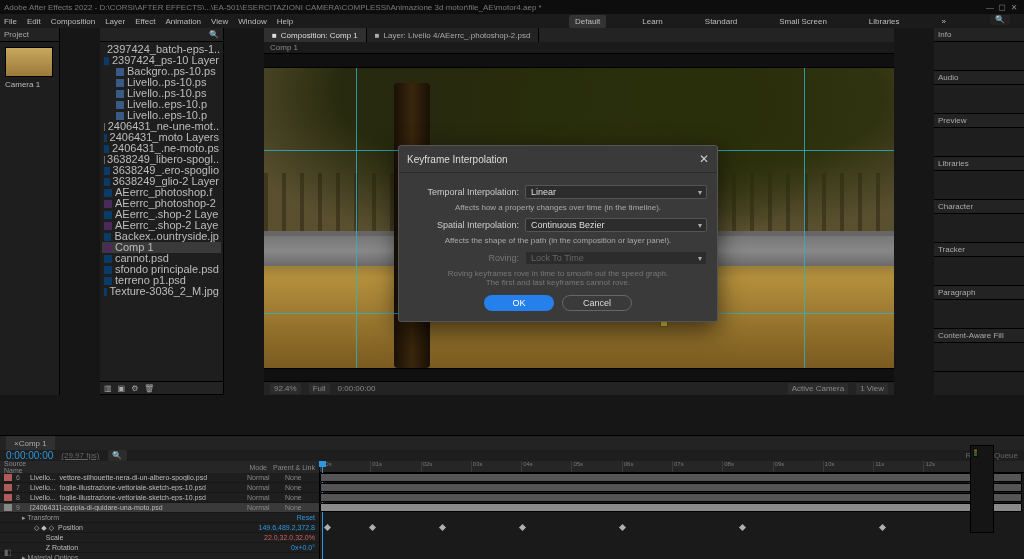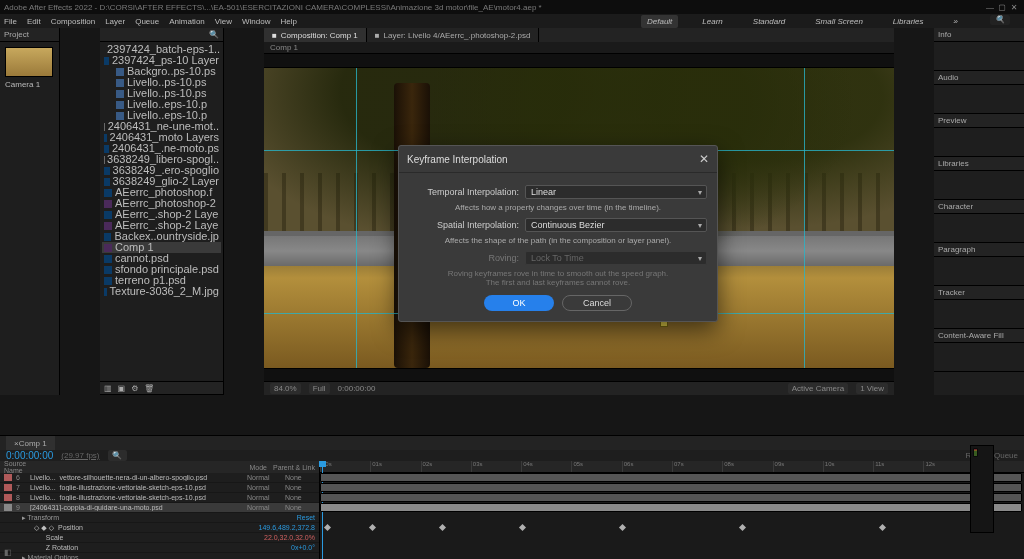--- a/index.html
+++ b/index.html
@@ -24,21 +24,21 @@
   html,body{margin:0;padding:0;width:1024px;height:559px;background:var(--bg0);color:var(--text);font-size:9px;overflow:hidden;}
 
   
   .titlebar{height:14px;background:#0d0d0d;display:flex;align-items:center;padding:0 4px;font-size:8px;color:#7a7a7a;}
   .titlebar .spacer{flex:1;}
   .titlebar .winbtn{width:12px;text-align:center;color:#888;}
 
   
   .menubar{height:14px;background:var(--bg1);display:flex;align-items:center;padding:0 4px;font-size:8px;}
   .menubar span{margin-right:10px;color:#bdbdbd;}
-  .menubar .ws{margin-left:auto;display:flex;gap:8px;color:#8a8a8a;font-style:italic;}
+  .menubar .ws{margin-left:auto;display:flex;gap:20px;color:#8a8a8a;}
   .menubar .ws .wsbtn{padding:2px 6px;border-radius:2px;}
   .menubar .ws .wsbtn.active{background:#333;}
   .menubar .search{width:20px;height:10px;background:#222;margin-left:8px;border-radius:2px;display:flex;align-items:center;justify-content:center;color:#666;font-size:8px;}
 
   
   .app{display:grid;grid-template-columns:60px 124px 1fr 90px;grid-template-rows:1fr 110px;height:calc(100% - 42px);gap:40px;}
 
   .col{background:var(--panel);border-right:1px solid #000;display:flex;flex-direction:column;}
   .panel-head{height:14px;background:var(--bg2);display:flex;align-items:center;padding:0 4px;font-size:8px;color:#aaa;border-bottom:1px solid #000;}
   .panel-body{flex:1;overflow:hidden;padding:2px;}
@@ -144,21 +144,21 @@
   <span class="winbtn">―</span>
   <span class="winbtn">▢</span>
   <span class="winbtn">✕</span>
 </div>
 
 <div class="menubar">
   <span>File</span>
   <span>Edit</span>
   <span>Composition</span>
   <span>Layer</span>
-  <span>Queue</span>
+  <span>Effect</span>
   <span>Animation</span>
   <span>View</span>
   <span>Window</span>
   <span>Help</span>
   <div class="ws">
     <span class="wsbtn active">Default</span>
     <span class="wsbtn">Learn</span>
     <span class="wsbtn">Standard</span>
     <span class="wsbtn">Small Screen</span>
     <span class="wsbtn">Libraries</span>
@@ -316,21 +316,21 @@
         <div class="handle" style="left:397px;top:252px"></div>
         <div class="guides">
           <div class="vg" style="left:92px"></div>
           <div class="vg" style="left:540px"></div>
           <div class="hg" style="top:82px"></div>
           <div class="hg" style="top:245px"></div>
         </div>
       </div>
     </div>
     <div class="viewer-status">
-      <span class="chip">84.0%</span>
+      <span class="chip">92.4%</span>
       <span class="chip">Full</span>
       <span>0:00:00:00</span>
       <span style="flex:1"></span>
       <span class="chip">Active Camera</span>
       <span class="chip">1 View</span>
     </div>
   </div>
 
   <div class="rcol" id="right-col">
       <div class="stub">
@@ -347,25 +347,25 @@
       </div>
       <div class="stub">
         <div class="panel-head">Libraries</div>
         <div class="panel-body"></div>
       </div>
       <div class="stub">
         <div class="panel-head">Character</div>
         <div class="panel-body"></div>
       </div>
       <div class="stub">
+        <div class="panel-head">Tracker</div>
+        <div class="panel-body"></div>
+      </div>
+      <div class="stub">
         <div class="panel-head">Paragraph</div>
-        <div class="panel-body"></div>
-      </div>
-      <div class="stub">
-        <div class="panel-head">Tracker</div>
         <div class="panel-body"></div>
       </div>
       <div class="stub">
         <div class="panel-head">Content-Aware Fill</div>
         <div class="panel-body"></div>
       </div>
     </div>
 
   <div class="timeline">
     <div class="tl-head">

